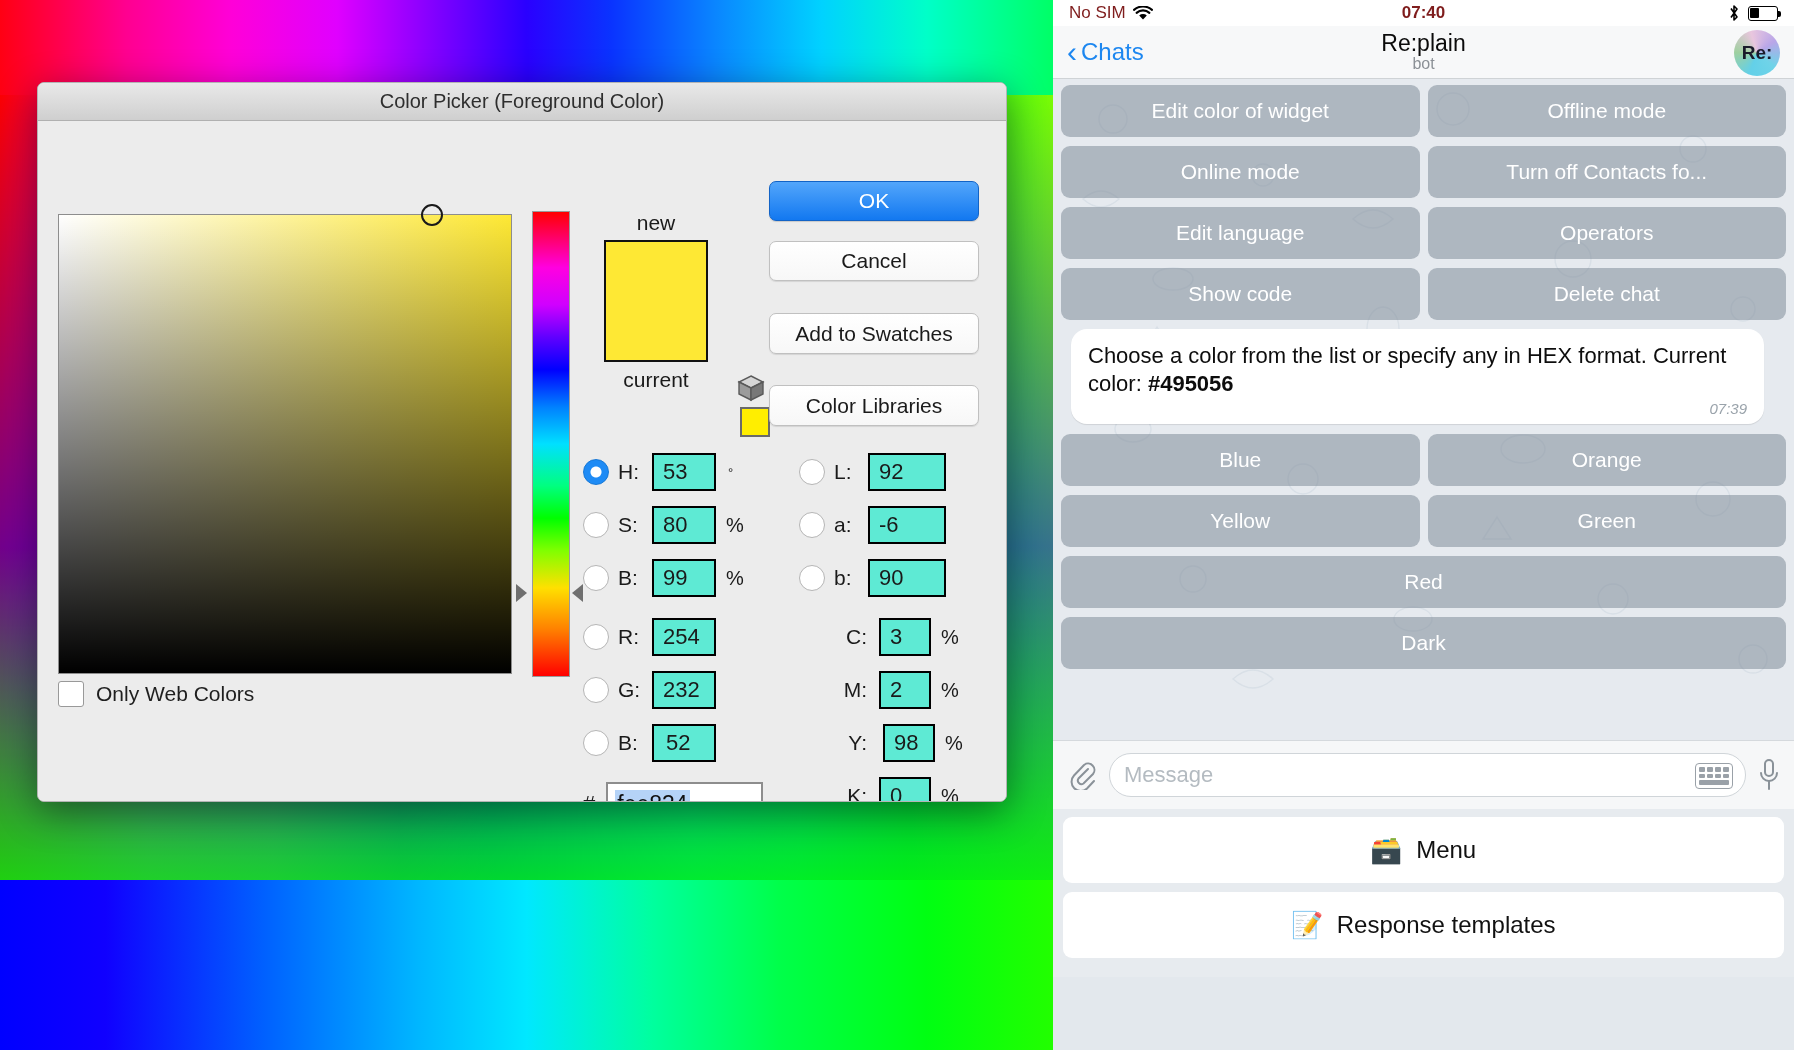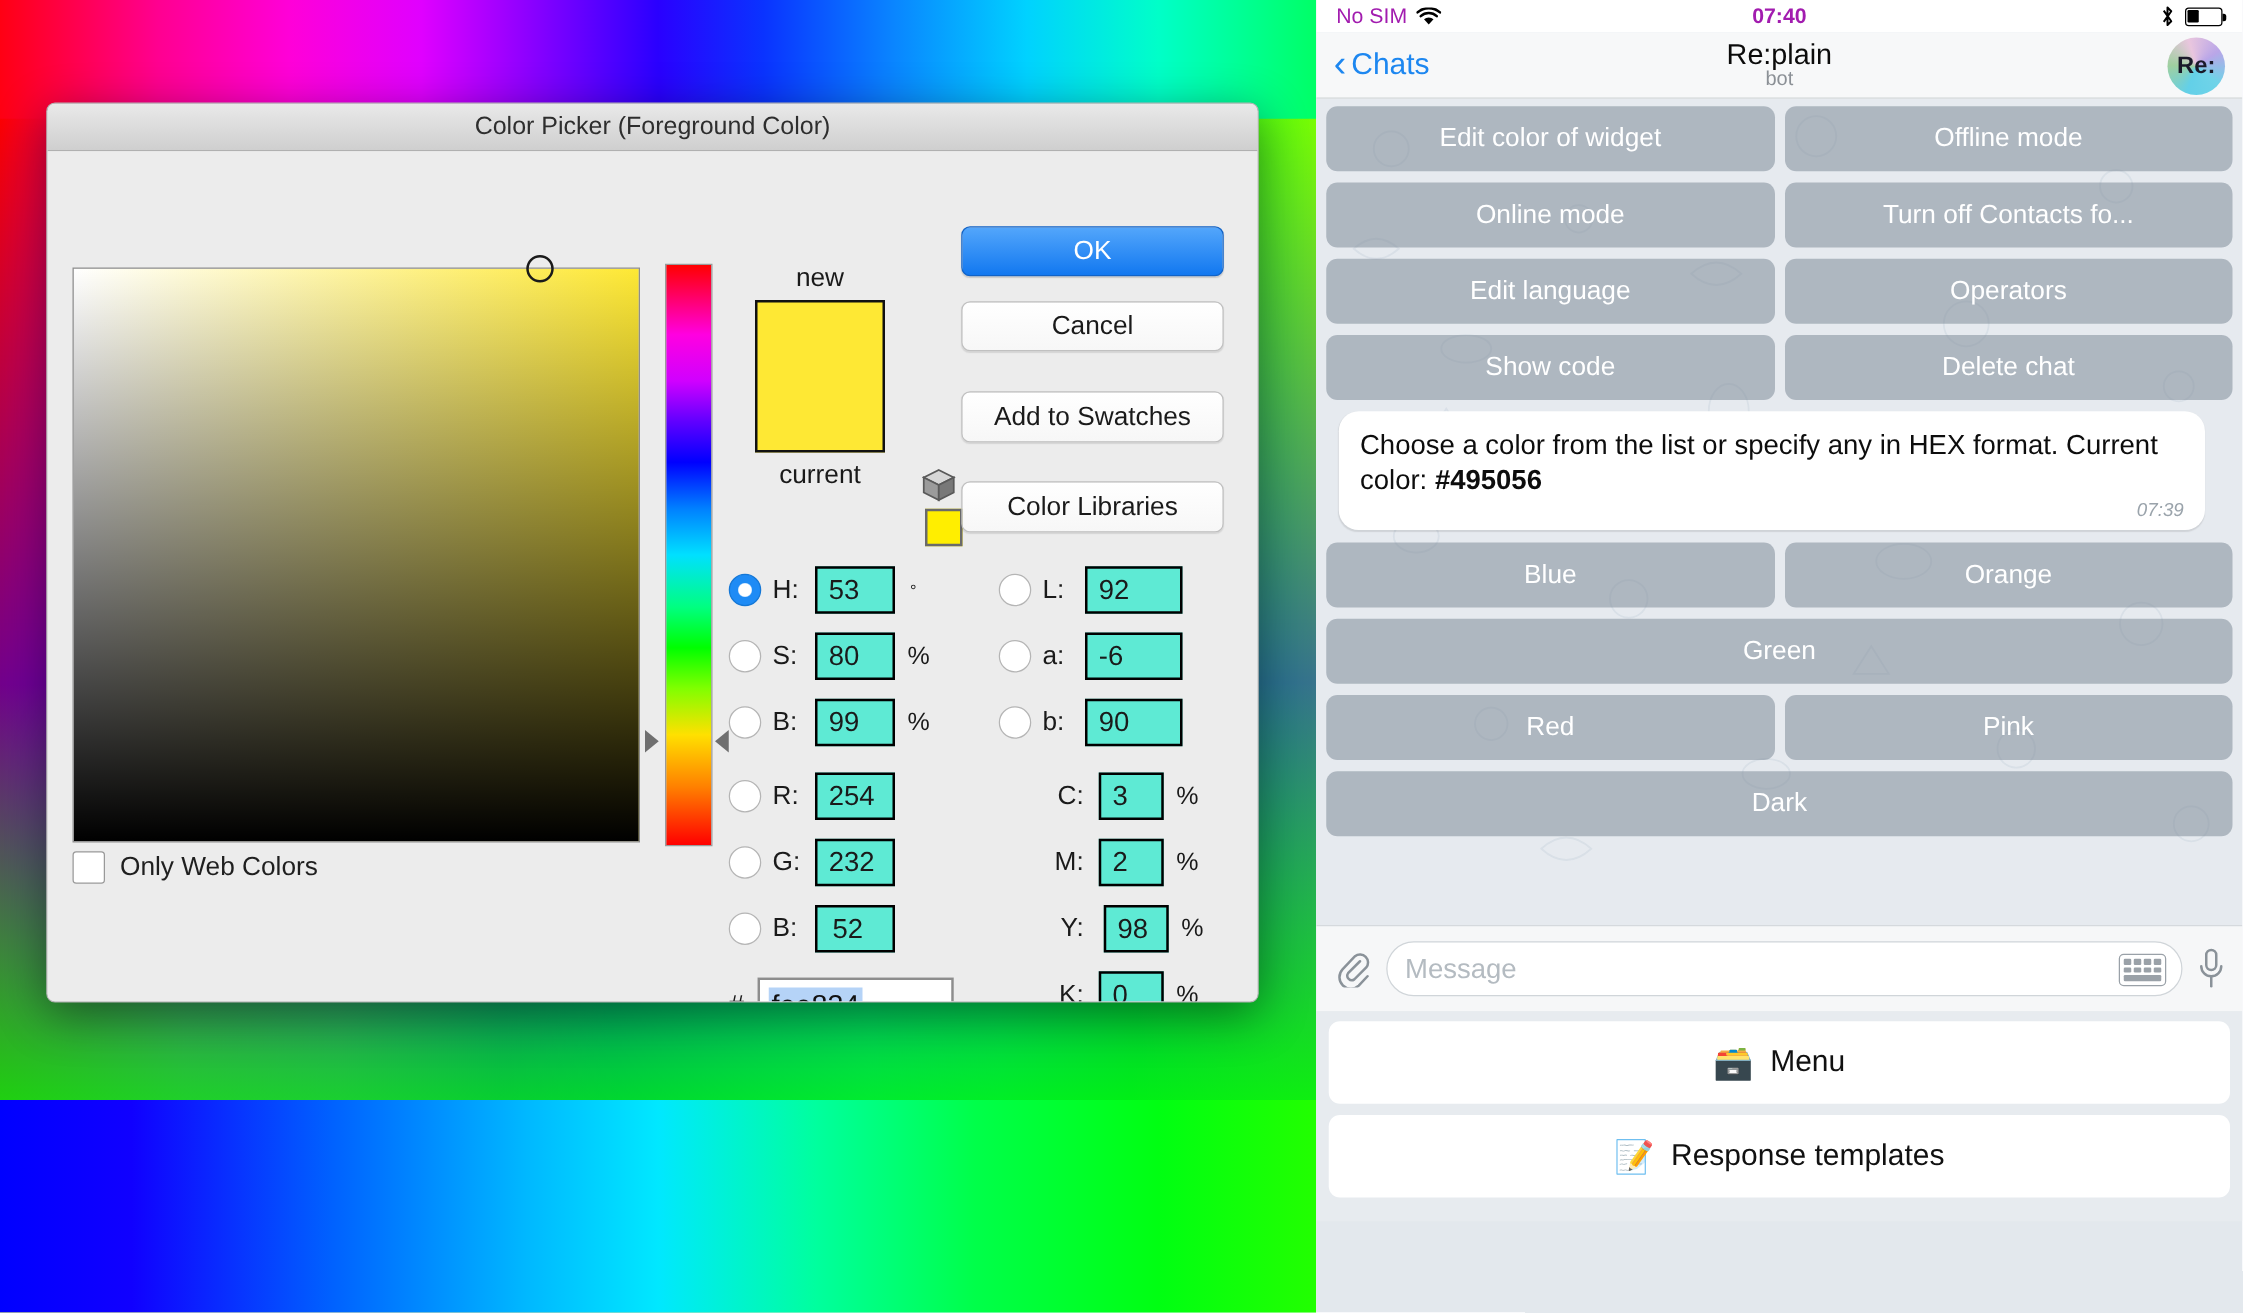--- a/index.html
+++ b/index.html
@@ -139,21 +139,21 @@
   #hex-row { position:absolute; left:545px; top:661px; display:flex; align-items:center; }
   #hex-hash { font-size:22px; color:#1a1a1a; margin-right:11px; }
   #hex-input { width:157px; height:44px; border:2px solid #8d8d8d; background:#fff;
                display:flex; align-items:center; padding-left:7px; }
   #hex-val { font-size:23px; color:#111; background:#b5d3f7; padding:1px 2px; }
 
   
   #phone { position:absolute; left:1053px; top:0; width:741px; height:1050px;
            background:#e3e8ed; overflow:hidden; }
   #status-bar { height:26px; background:#ffffff; display:flex; align-items:center;
-                padding:0 16px; font-size:17px; color:#a21caf;justify-content:center; }
+                padding:0 16px; font-size:17px; color:#7f1d1d;justify-content:center; }
   #sb-left { display:flex; align-items:center; gap:7px; width:33%; }
   #sb-center { width:34%; text-align:center; font-weight:bold; font-size:17px;}
   #sb-right { width:33%; display:flex; align-items:center; justify-content:flex-end; gap:8px;}
   #battery { width:30px; height:15px; border:1.6px solid #000; border-radius:3px; position:relative;}
   #battery::after{content:"";position:absolute;right:-4px;top:4px;width:2.5px;height:6px;background:#000;border-radius:0 2px 2px 0;}
   #battery-fill{position:absolute;left:1.5px;top:1.5px;bottom:1.5px;width:32%;background:#000;border-radius:1px;}
 
   #nav-bar { height:53px; background:#f7f8f9; border-bottom:1px solid #cfd3d6;
              display:flex; align-items:center; position:relative; }
   #back { display:flex; align-items:center; margin-left:14px; color:#1d87f0; font-size:24px; gap:4px;}
@@ -420,25 +420,25 @@
         <div id="bubble">
           <div id="bubble-text"><span>Choose a color from the list or specify any in HEX format. Current color: </span><b>#495056</b></div>
           <div id="bubble-time">07:39</div>
         </div>
 
         <div class="kb-row">
           <div class="kb-btn">Blue</div>
           <div class="kb-btn">Orange</div>
         </div>
         <div class="kb-row">
+          <div class="kb-btn">Yellow</div>
           <div class="kb-btn">Green</div>
         </div>
         <div class="kb-row">
           <div class="kb-btn">Red</div>
-          <div class="kb-btn">Pink</div>
         </div>
         <div class="kb-row">
           <div class="kb-btn wide">Dark</div>
         </div>
       </div>
     </div>
 
     <div id="composer">
       <svg id="clip" viewBox="0 0 30 30">
         <path d="M21 9 L11.5 18.5 a3.6 3.6 0 0 0 5 5 L26 14 a6.4 6.4 0 0 0 -9 -9 L7 15.5 a9.2 9.2 0 0 0 13 13 L27 21" fill="none" stroke="#8a9299" stroke-width="2" stroke-linecap="round"></path>

